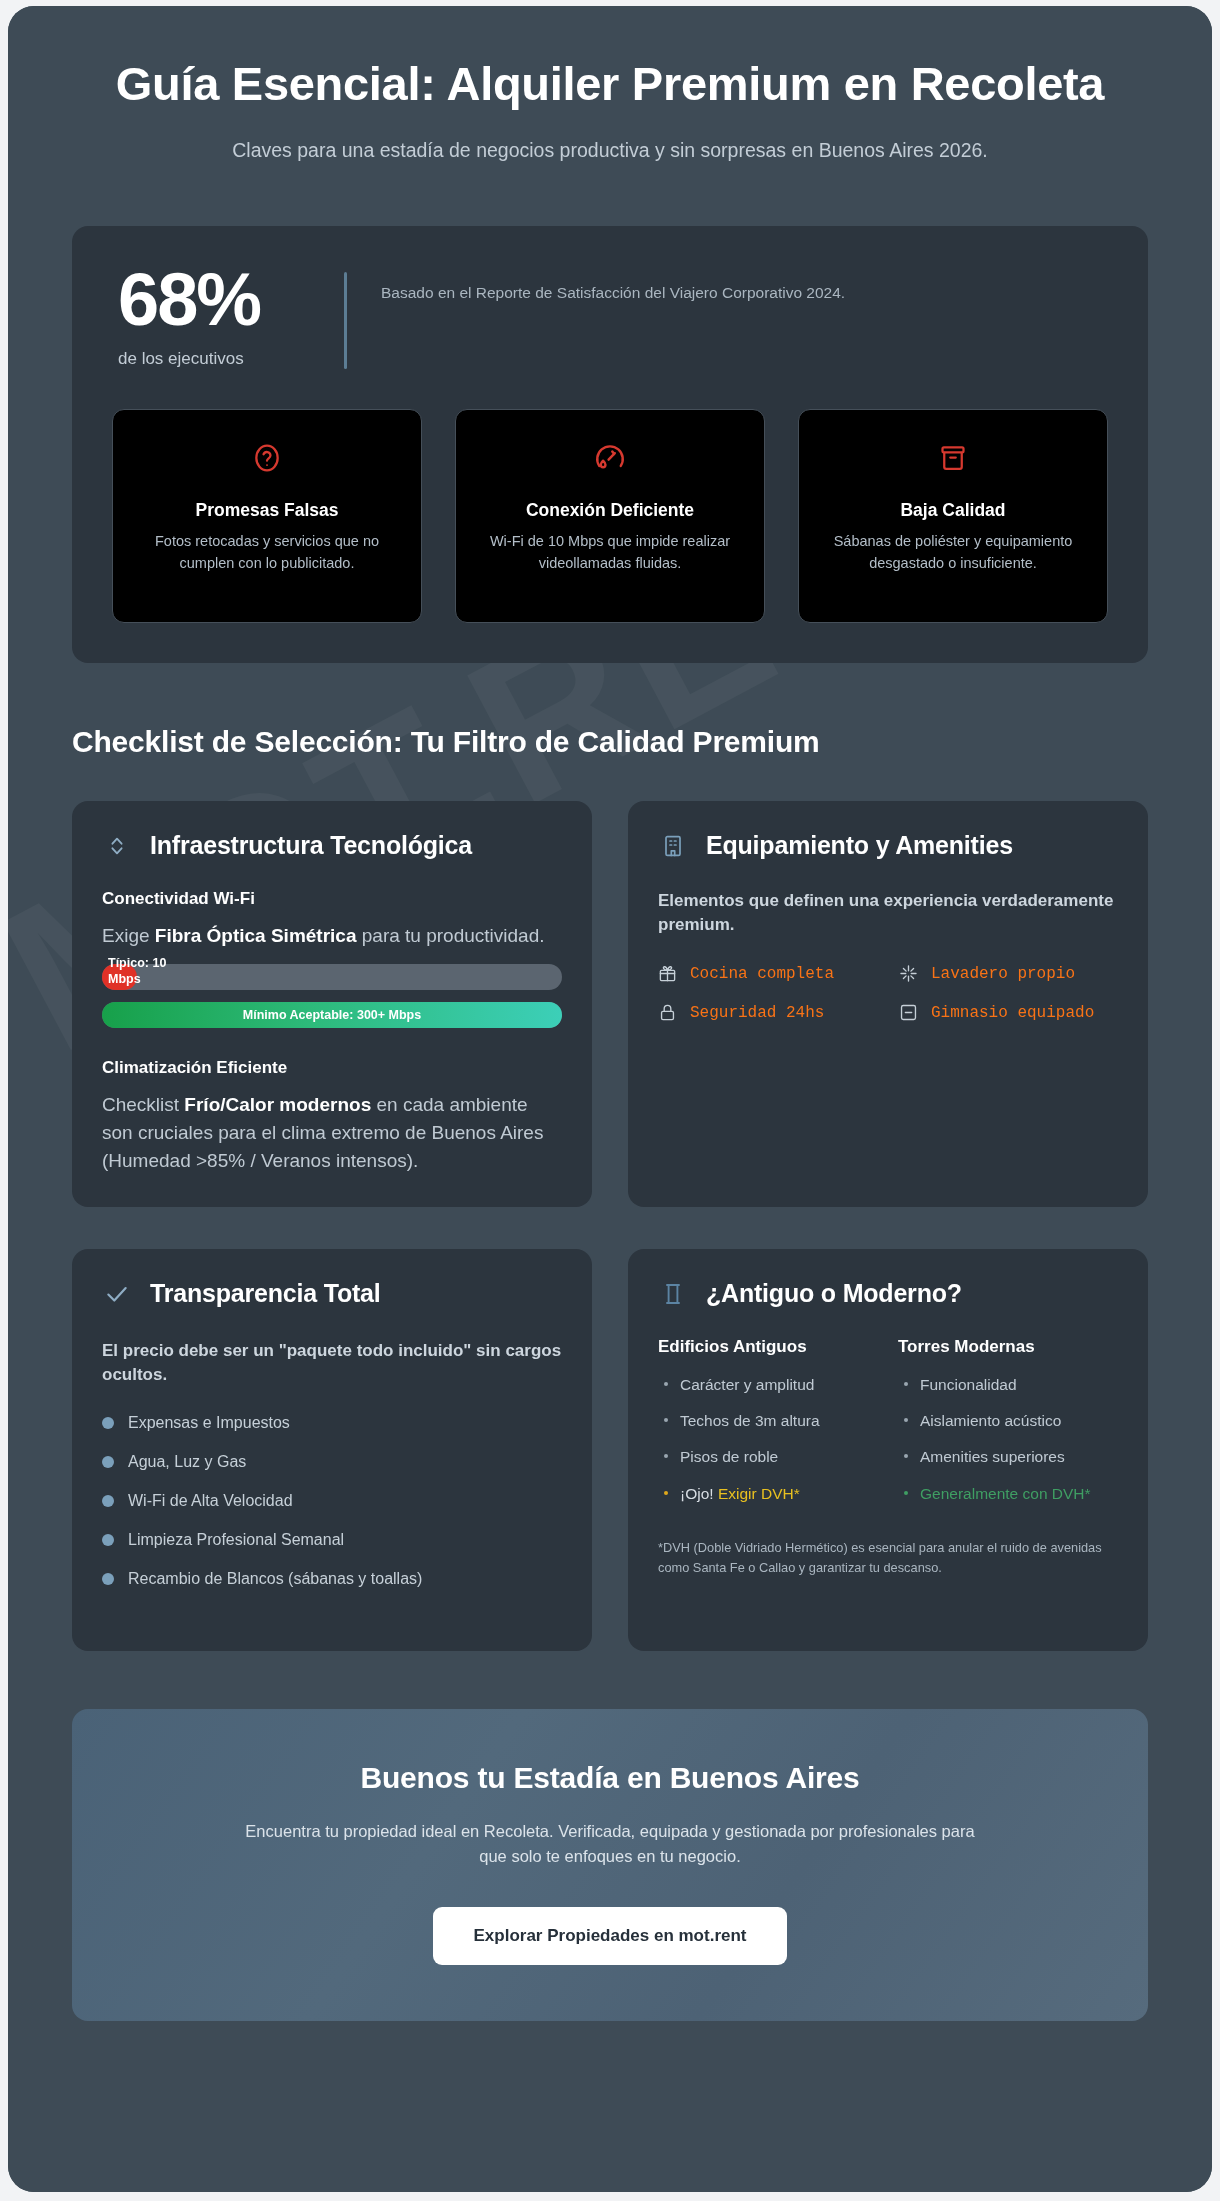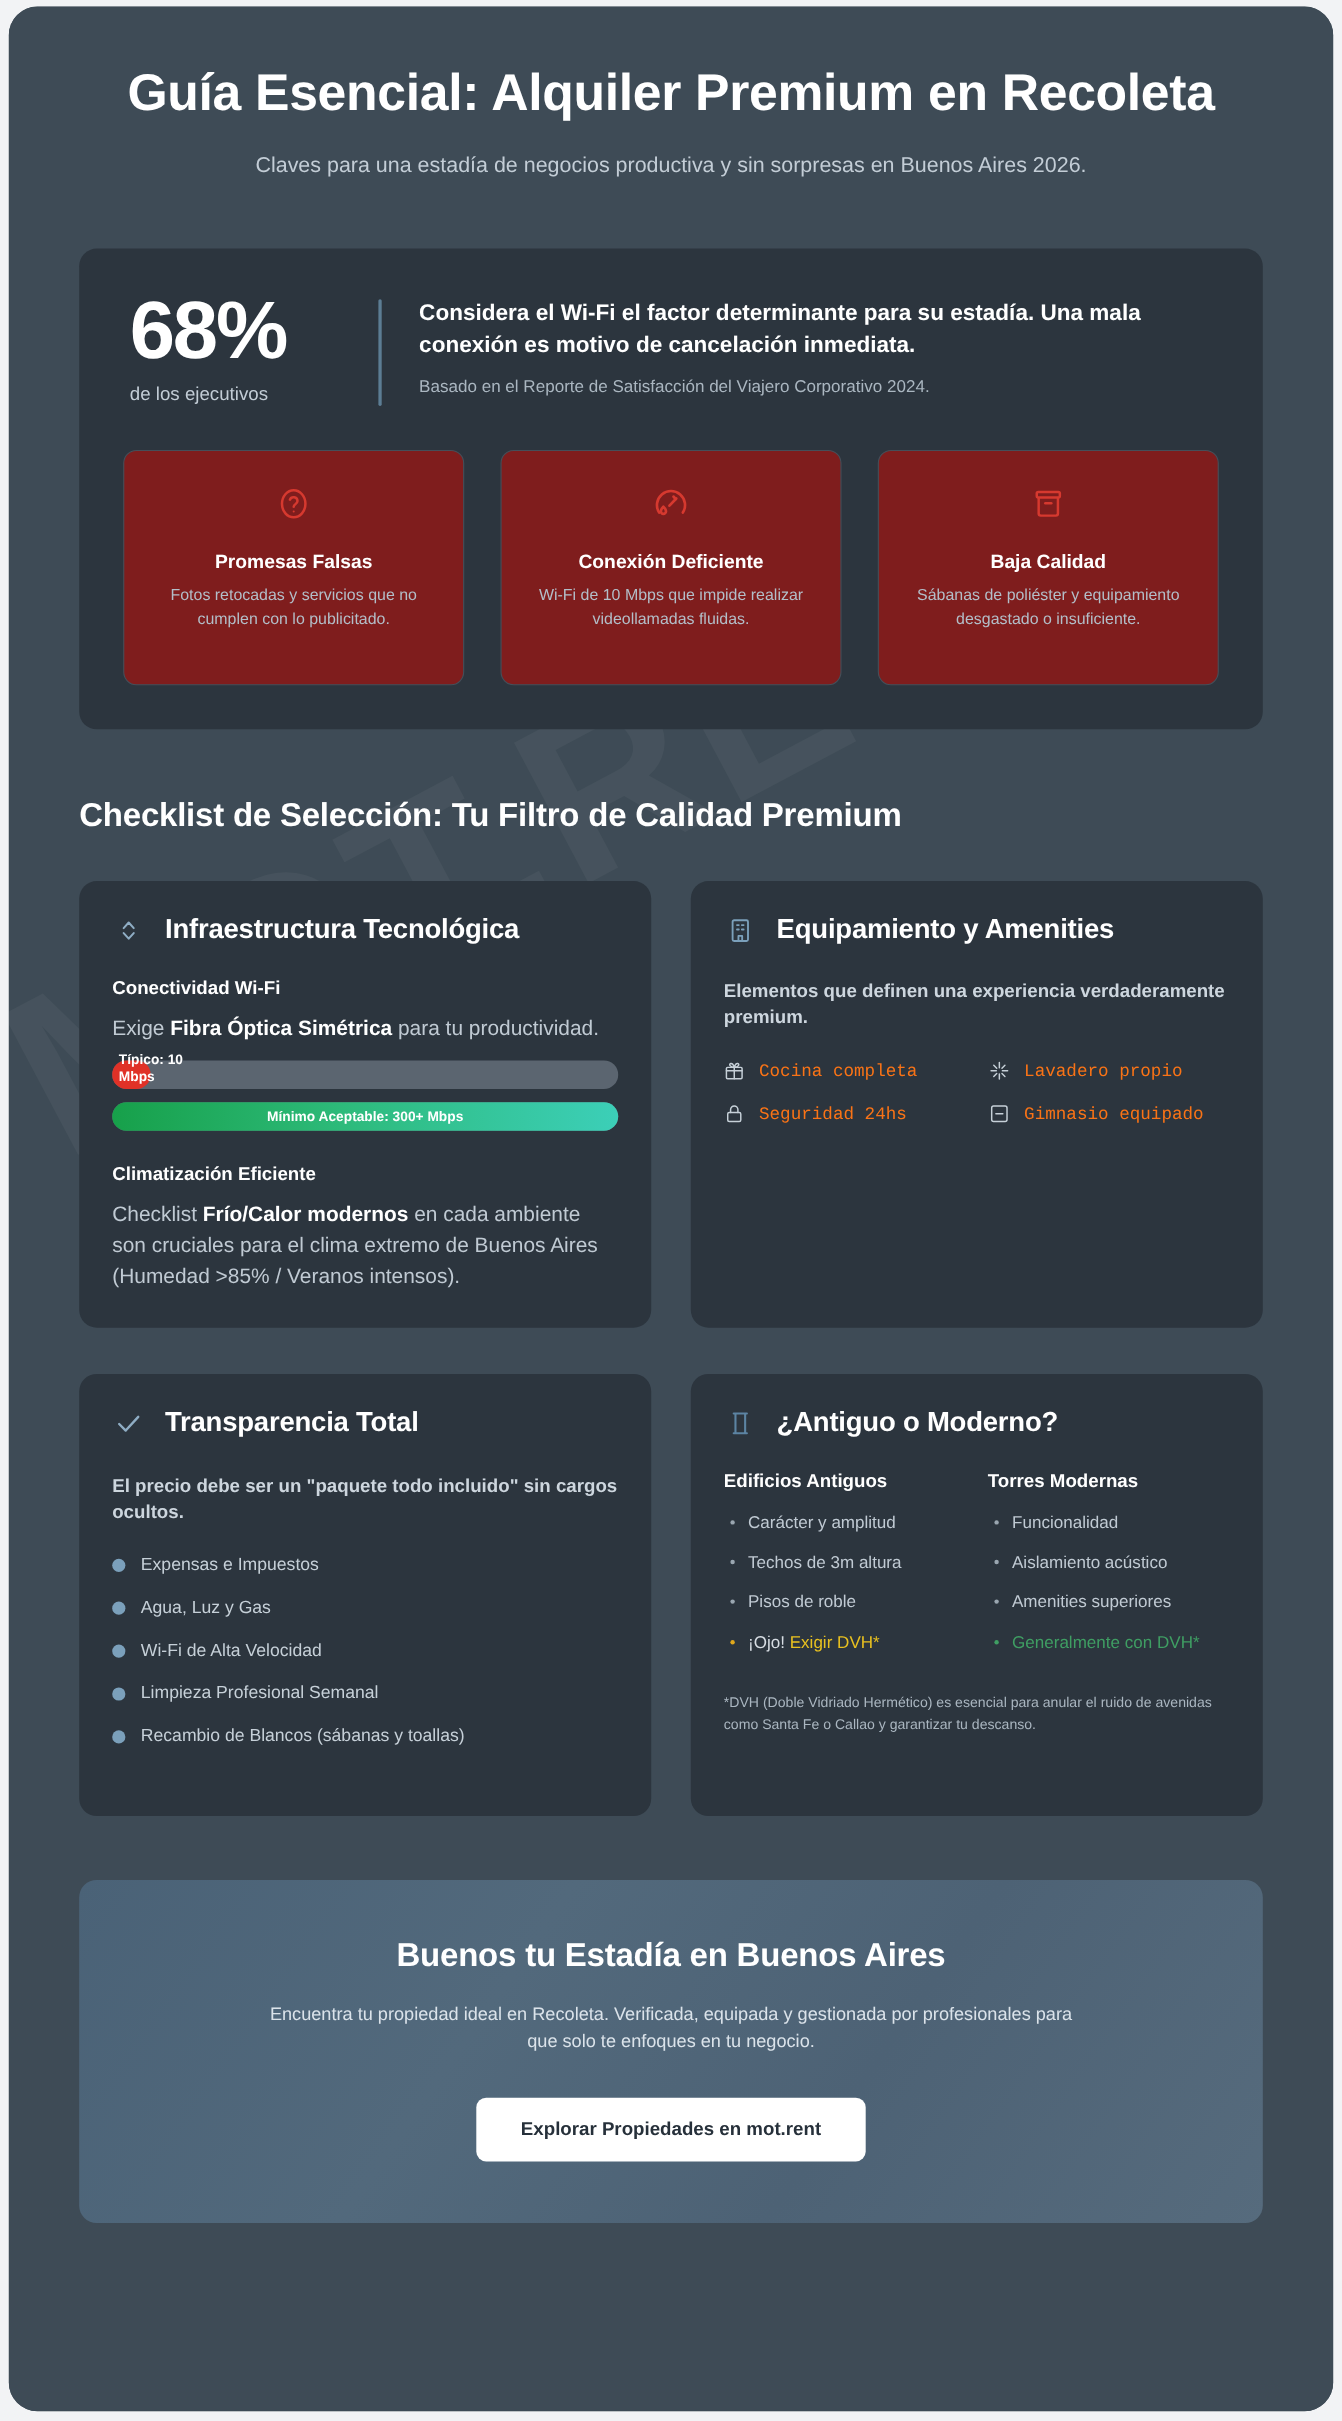--- a/index.html
+++ b/index.html
@@ -118,21 +118,21 @@
     color: #aab6c0;
   }
 
   .warn-grid {
     margin-top: 40px;
     display: grid;
     grid-template-columns: repeat(3, 1fr);
     gap: 33px;
   }
   .warn-card {
-    background: #7f1d1d;
+    background: #000000;
     border: 1px solid #454f59;
     border-radius: 12px;
     padding: 28px 18px 26px 18px;
     text-align: center;
     min-height: 214px;
   }
   .warn-icon { height: 40px; display:flex; align-items:center; justify-content:center; }
   .warn-icon svg { display: block; }
   .warn-title {
     margin-top: 22px;
@@ -370,21 +370,20 @@
         </div>
 
         <div class="stat-panel">
           <div class="stat-top">
             <div class="stat-left">
               <div class="stat-number">68%</div>
               <div class="stat-caption">de los ejecutivos</div>
             </div>
             <div class="stat-divider"></div>
             <div class="stat-right">
-              <div class="stat-headline">Considera el Wi-Fi el factor determinante para su estadía. Una mala conexión es motivo de cancelación inmediata.</div>
               <div class="stat-source">Basado en el Reporte de Satisfacción del Viajero Corporativo 2024.</div>
             </div>
           </div>
 
           <div class="warn-grid">
 
             <div class="warn-card">
               <div class="warn-icon">
                 <svg width="32" height="38" viewBox="0 0 24 24" fill="none" stroke="#d6392f" stroke-width="1.7" stroke-linecap="round" stroke-linejoin="round">
                   <ellipse cx="12" cy="12" rx="8" ry="9.2"></ellipse>

